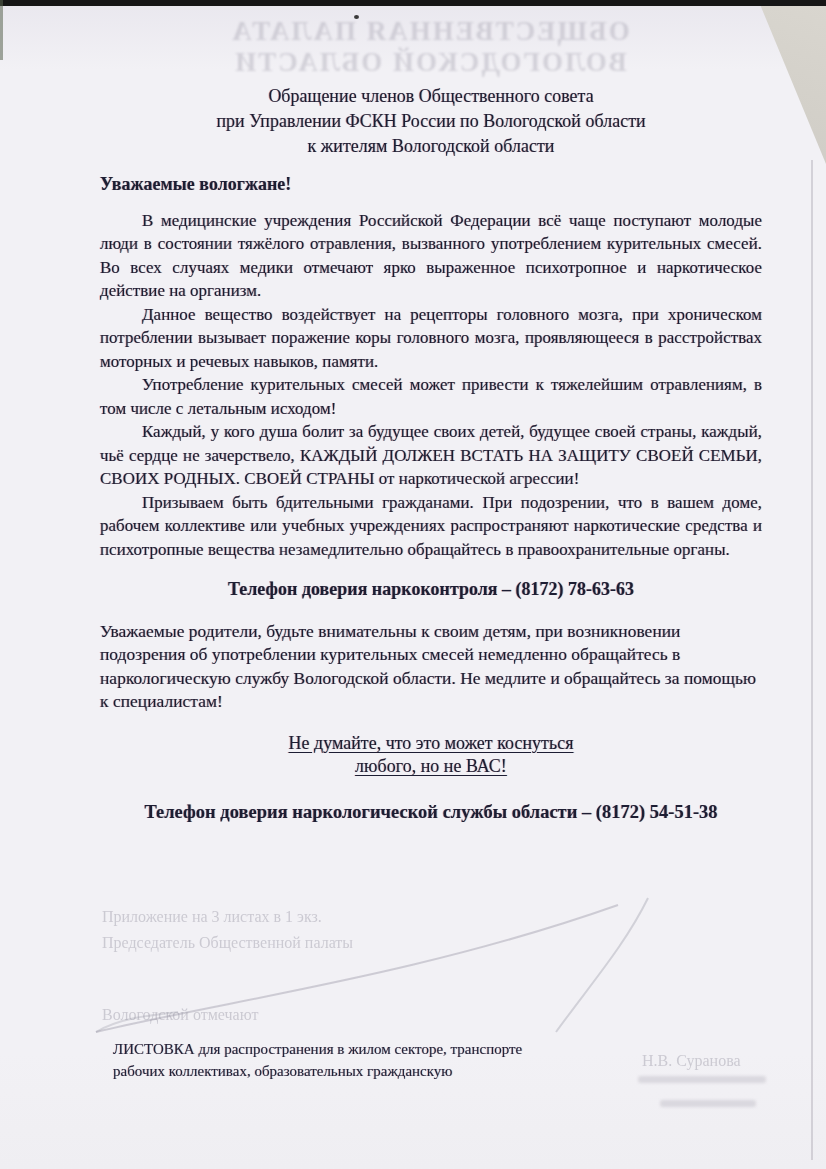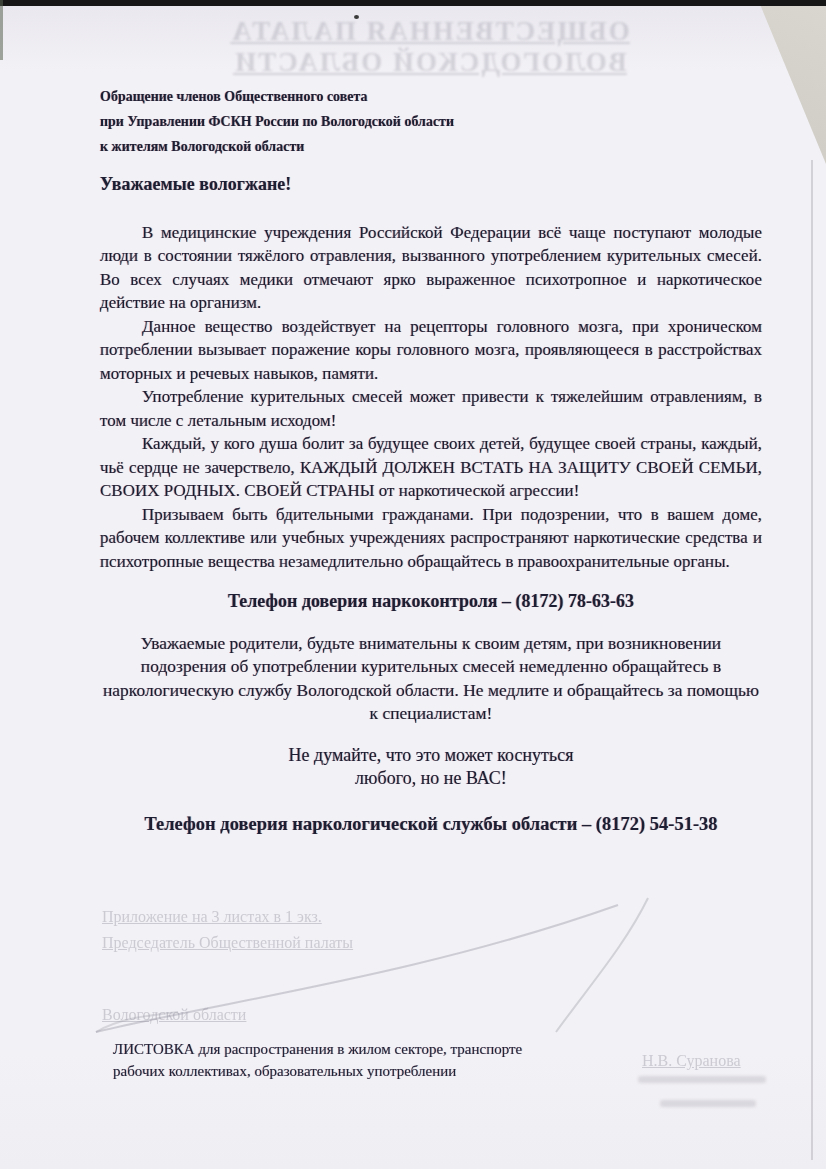--- a/index.html
+++ b/index.html
@@ -12,21 +12,21 @@
   .scan-left-edge{position:absolute;top:0;left:0;width:3px;height:60px;background:rgba(90,100,80,.55);}
   .scanner-corner{
     position:absolute;top:6px;right:0;width:76px;height:158px;
     background:linear-gradient(200deg,#d9d6cf 0%,#d3d0c9 60%,#cfccc6 100%);
     clip-path:polygon(14% 0,100% 0,100% 100%);
   }
   .page-edge-line{position:absolute;top:160px;right:13px;width:2px;height:1000px;background:rgba(185,182,192,.55);}
   .scan-speck{position:absolute;top:15px;left:354px;width:5px;height:4px;background:#3a3a3a;border-radius:50%;}
 
   
-  .bleed{color:rgba(150,148,163,.42);filter:blur(.6px);position:absolute;text-decoration:underline;}
+  .bleed{color:rgba(150,148,163,.42);filter:blur(.6px);position:absolute;}
   .bleed-header{
     top:16px;left:140px;width:580px;text-align:center;
     font-weight:bold;font-size:27px;line-height:31px;letter-spacing:2px;
     transform:scaleX(-1);color:rgba(152,150,164,.34);filter:blur(1px);
   }
   .bleed-line{font-size:16px;}
   .bleed-attachment{top:908px;left:102px;}
   .bleed-signer1{top:934px;left:102px;}
   .bleed-signer2{top:1006px;left:102px;}
   .bleed-name{top:1052px;left:642px;}
@@ -34,29 +34,29 @@
   .smudge1{top:1076px;left:638px;width:128px;}
   .smudge2{top:1100px;left:660px;width:96px;}
   .sig-svg{position:absolute;top:0;left:0;}
 
   
   .doc{
     position:absolute;top:84px;left:100px;width:662px;
     color:#1d1d33;font-size:17px;line-height:23.5px;
     text-shadow:-0.7px 0 rgba(205,55,25,.38),0.7px 0 rgba(25,140,205,.32);
   }
-  .hdr{text-align:left;font-weight:bold;font-size:14px;line-height:25px;}
+  .hdr{text-align:center;font-weight:normal;font-size:18px;line-height:25px;}
   .salutation{text-align:left;font-weight:bold;font-size:18px;margin-top:14px;}
-  .paras{margin-top:24px;text-align:justify;}
+  .paras{margin-top:12px;text-align:justify;}
   .paras p{margin:0;text-indent:42px;}
   .appeal{margin-top:0;text-decoration:underline;text-underline-offset:3px;}
   .hotline{margin-top:17px;text-align:center;font-weight:bold;font-size:18px;}
-  .parents{margin-top:18px;text-align:center;font-size:17.5px;}
+  .parents{margin-top:18px;text-align:left;font-size:17.5px;}
   .warning{margin-top:18px;text-align:center;font-size:18px;}
-  .warning div{display:inline-block;text-underline-offset:3px;}
+  .warning div{display:inline-block;text-decoration:underline;text-underline-offset:3px;}
   .hotlines2{margin-top:20px;text-align:center;font-weight:bold;font-size:18.5px;line-height:26px;}
   .footer-note{
     position:absolute;top:1038px;left:113px;color:#23233a;
     font-size:15px;line-height:22px;
     text-shadow:-0.6px 0 rgba(205,55,25,.3),0.6px 0 rgba(25,140,205,.28);
   }
 </style>
 </head>
 <body>
 
@@ -65,21 +65,21 @@
 <div class="scanner-corner"></div>
 <div class="page-edge-line"></div>
 <div class="scan-speck"></div>
 
 <div class="bleed bleed-header">
   <div>ОБЩЕСТВЕННАЯ ПАЛАТА</div>
   <div>ВОЛОГОДСКОЙ ОБЛАСТИ</div>
 </div>
 <div class="bleed bleed-line bleed-attachment">Приложение на 3 листах в 1 экз.</div>
 <div class="bleed bleed-line bleed-signer1">Председатель Общественной палаты</div>
-<div class="bleed bleed-line bleed-signer2">Вологодской области</div>
+<div class="bleed bleed-line bleed-signer2">Вологодской отмечают</div>
 <div class="bleed bleed-line bleed-name">Н.В. Суранова</div>
 <div class="smudge smudge1"></div>
 <div class="smudge smudge2"></div>
 <svg class="sig-svg" width="826" height="1169">
   <path d="M 96 1032 C 230 1000, 420 975, 618 905" stroke="rgba(150,148,162,.40)" stroke-width="2" fill="none"></path>
   <path d="M 556 1032 C 590 985, 625 945, 648 898" stroke="rgba(150,148,162,.35)" stroke-width="2" fill="none"></path>
   <path d="M 96 1032 C 120 1018, 150 1015, 178 1012" stroke="rgba(150,148,162,.30)" stroke-width="2" fill="none"></path>
 </svg>
 
 <main class="doc">
@@ -108,14 +108,14 @@
     <div>любого, но не ВАС!</div>
   </div>
 
   <div class="hotlines2">
     <div>Телефон доверия наркологической службы области – (8172) 54-51-38</div>
   </div>
 </main>
 
 <div class="footer-note">
   <div>ЛИСТОВКА для распространения в жилом секторе, транспорте</div>
-  <div>рабочих коллективах, образовательных употреблении</div>
+  <div>рабочих коллективах, образовательных гражданскую</div>
 </div>
 
 </body></html>

